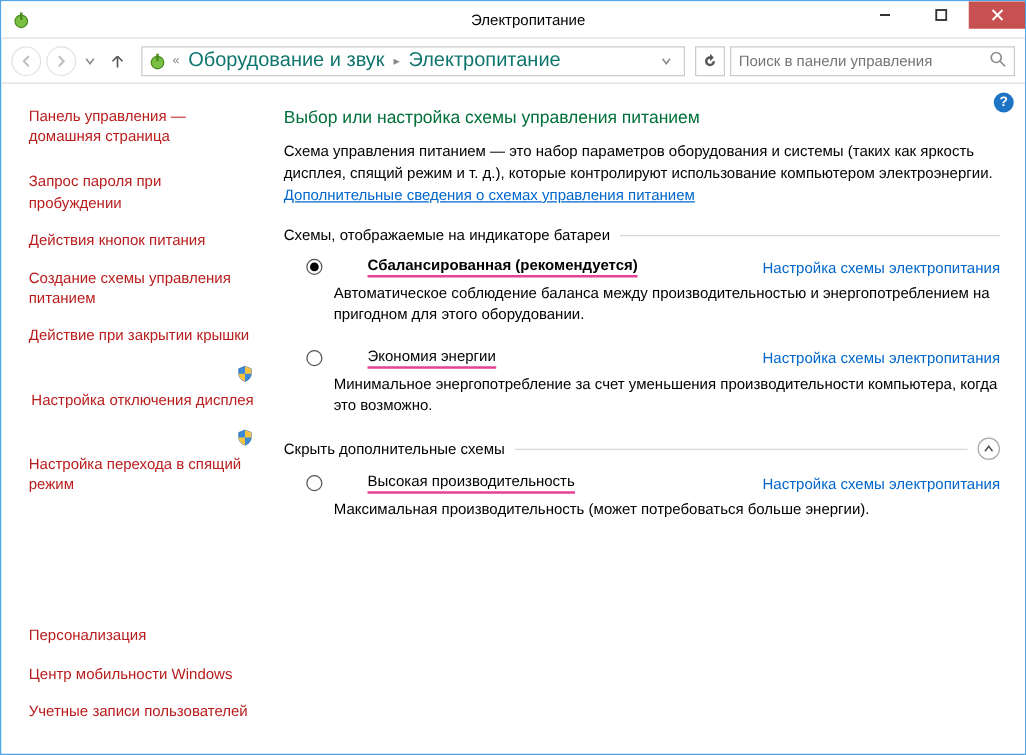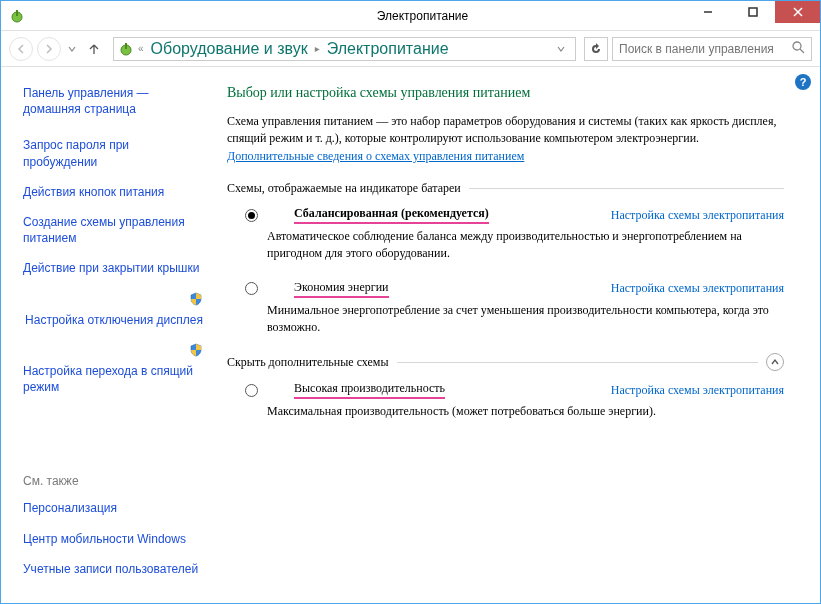--- a/index.html
+++ b/index.html
@@ -15,31 +15,31 @@
 .nav-btn { width: 24px; height: 24px; border: 1px solid #ccc; border-radius: 50%; display: flex; align-items: center; justify-content: center; color: #888; background: #fff; }
 .nav-btn.disabled { opacity: 0.55; }
 .dropdown-arrow { width: 14px; height: 24px; display: flex; align-items: center; justify-content: center; color: #888; }
 .up-btn { width: 22px; height: 22px; display: flex; align-items: center; justify-content: center; color: #555; }
 .breadcrumb { flex: 1; height: 24px; border: 1px solid #ccc; display: flex; align-items: center; padding: 0 4px; gap: 4px; margin: 0 4px; }
 .breadcrumb .bc-icon { width: 16px; height: 16px; }
 .breadcrumb .bc-sep { color: #888; font-size: 10px; }
 .breadcrumb .bc-item { color: #0f766e; font-size: 16px; padding: 0 3px; }
 .bc-drop { margin-left: auto; color: #888; padding: 0 6px; }
 .refresh-btn { width: 24px; height: 24px; border: 1px solid #ccc; display: flex; align-items: center; justify-content: center; color: #555; }
-.search-box { width: 200px; height: 24px; border: 1px solid #ccc; display: flex; align-items: center; padding: 0 6px; color: #888; justify-content: space-between; }
+.search-box { width: 228px; height: 24px; border: 1px solid #ccc; display: flex; align-items: center; padding: 0 6px; color: #888; justify-content: space-between; }
 .search-box input { border: none; outline: none; font-size: 12px; width: 160px; color: #888; background: transparent; }
 .content { display: flex; height: calc(604px - 30px - 36px - 2px); }
 .help-icon { position: absolute; right: 10px; top: 74px; width: 16px; height: 16px; background: #1e74c4; color: #fff; border-radius: 50%; font-size: 11px; font-weight: bold; display: flex; align-items: center; justify-content: center; }
 .sidebar { width: 216px; padding: 18px 14px 12px 22px; display: flex; flex-direction: column; }
-.sidebar a, .sidebar .side-link { color: #1d4ed8; text-decoration: none; font-size: 12px; display: block; margin-bottom: 14px; line-height: 1.35; cursor: pointer; }
+.sidebar a, .sidebar .side-link { color: #b91c1c; text-decoration: none; font-size: 12px; display: block; margin-bottom: 14px; line-height: 1.35; cursor: pointer; }
 .side-item { display: flex; align-items: flex-end; gap: 6px; margin-bottom: 14px; flex-direction: column; }
 .side-item .icon { width: 14px; height: 14px; flex-shrink: 0; margin-top: 1px; }
 .sidebar-spacer { flex: 1; }
 .see-also { color: #7a7a7a; font-size: 12px; margin-bottom: 12px; }
-.main { flex: 1; padding: 18px 36px 12px 10px; overflow: auto; font-family: Liberation Serif, serif; }
+.main { flex: 1; padding: 18px 20px 12px 10px; overflow: auto; }
 .main h1 { color: #006f3a; font-size: 14px; font-weight: normal; margin-bottom: 12px; }
 .main .desc { color: #000; font-size: 12px; line-height: 1.45; margin-bottom: 16px; }
 .main .desc a { color: #0066cc; text-decoration: underline; }
 .section-header { display: flex; align-items: center; font-size: 12px; margin-bottom: 10px; }
 .section-header .line { flex: 1; height: 1px; background: #d8d8d8; margin-left: 8px; }
 .expand-btn { width: 18px; height: 18px; border: 1px solid #aaa; border-radius: 50%; display: flex; align-items: center; justify-content: center; margin-left: 8px; font-size: 10px; color: #555; }
 .plan { margin-left: 18px; margin-bottom: 18px; }
 .plan-head { display: flex; align-items: center; justify-content: space-between; margin-bottom: 4px; }
 .plan-radio-label { display: flex; align-items: center; gap: 8px; }
 .plan-radio { width: 13px; height: 13px; border: 1px solid #555; border-radius: 50%; display: inline-flex; align-items: center; justify-content: center; background: #fff; }
@@ -150,21 +150,20 @@
     </div>
     <div class="side-item">
       <span class="icon"><svg width="14" height="14" viewBox="0 0 14 14">
             <path d="M7 1 L12 3 L12 7 C12 10 9 13 7 13 C5 13 2 10 2 7 L2 3 Z" fill="#3b89d8" stroke="#1e5a9e" stroke-width="0.5"></path>
             <path d="M7 1 L12 3 L12 7 L7 7 Z" fill="#f5c542"></path>
             <path d="M7 7 L7 13 C5 13 2 10 2 7 Z" fill="#f5c542"></path>
           </svg></span>
       <span class="side-link" style="margin:0">Настройка перехода в спящий режим</span>
     </div>
     <div class="sidebar-spacer"></div>
-    <div class="see-also">См. также</div>
     <span class="side-link">Персонализация</span>
     <span class="side-link">Центр мобильности Windows</span>
     <span class="side-link">Учетные записи пользователей</span>
   </div>
 
   <div class="main">
     <h1>Выбор или настройка схемы управления питанием</h1>
     <p class="desc">
       <span>Схема управления питанием — это набор параметров оборудования и системы (таких как яркость дисплея, спящий режим и т. д.), которые контролируют использование компьютером электроэнергии. </span><a>Дополнительные сведения о схемах управления питанием</a>
     </p>

